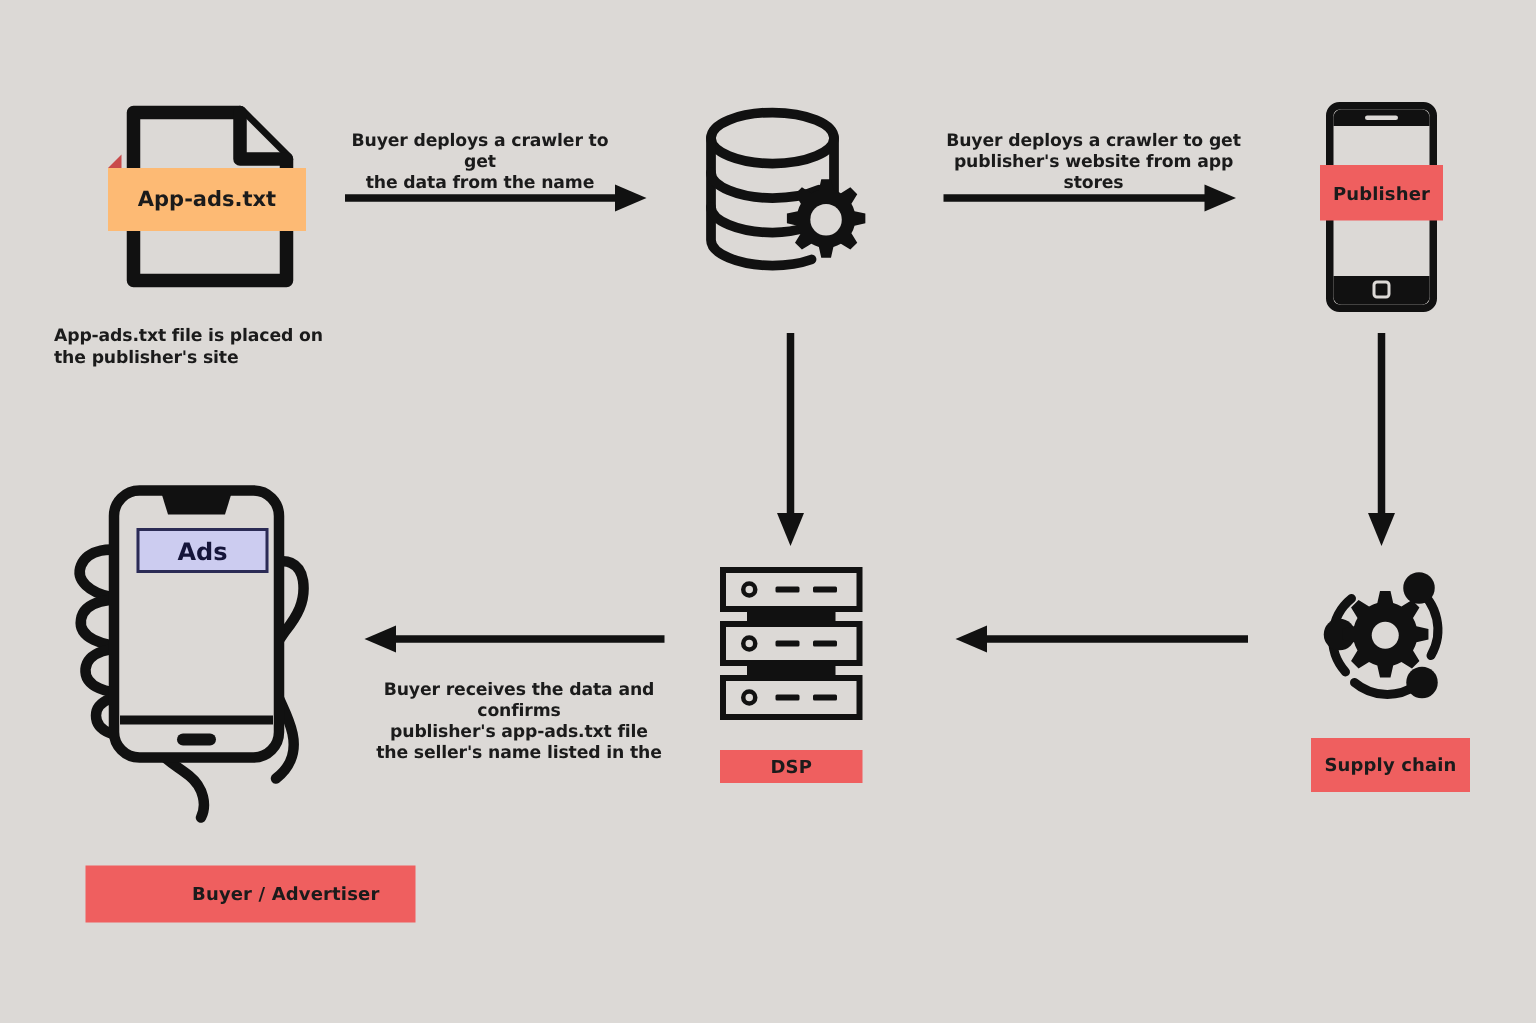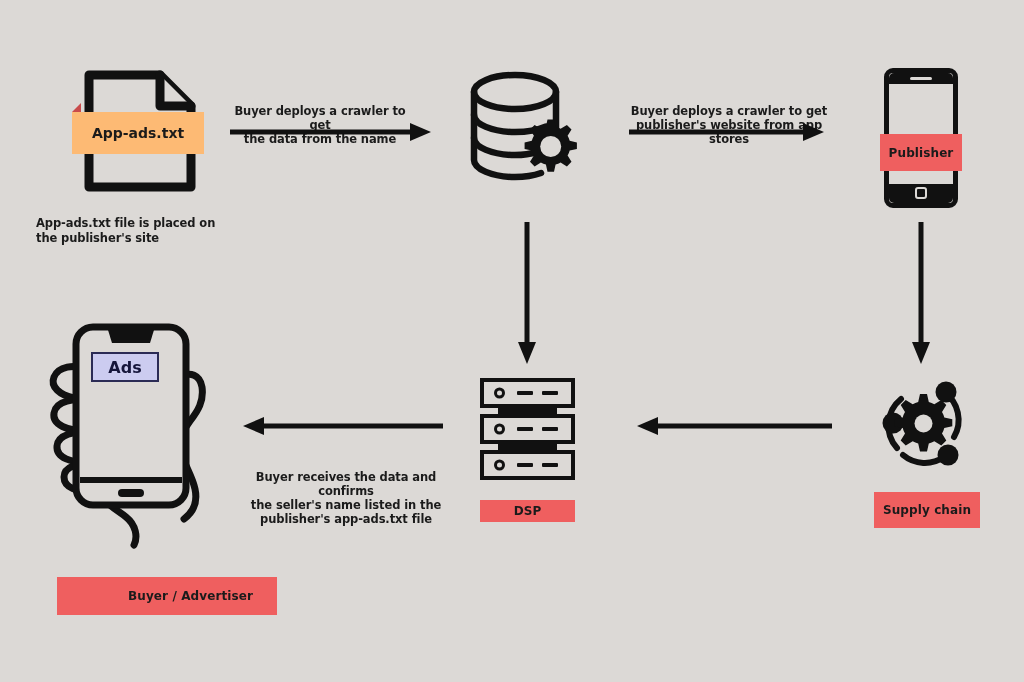--- a/index.html
+++ b/index.html
@@ -33,21 +33,20 @@
     font-family: "DejaVu Sans", sans-serif;
   }
   .arrow-label {
     position: absolute;
     text-align: center;
     font-weight: bold;
     color: #1b1b1b;
     font-size: 11.5px;
     line-height: 14px;
     letter-spacing: -0.1px;
-    margin-top: 18px;
   }
 
   
   .tag {
     position: absolute;
     background: #ef5f5f;
     color: #1b1b1b;
     font-weight: bold;
     font-size: 12px;
     display: flex;
@@ -128,21 +127,20 @@
     border: 2.5px solid #dcd9d6;
     box-sizing: border-box;
   }
   #publisher-tag {
     position: absolute;
     left: -4px;
     width: 82px;
     top: 42px;
     height: 37px;
     z-index: 4;
-    margin-top: 24px;
   }
 
   
   #hand-phone { left: 40px; top: 305px; width: 220px; height: 245px; }
 
   
   #server-dsp { left: 480px; top: 378px; width: 95px; height: 112px; }
   .rack {
     position: absolute;
     left: 0;
@@ -286,36 +284,36 @@
       <g>
         <rect x="36" y="22" width="110" height="178" rx="17" ry="17" fill="#dcd9d6" stroke="#111" stroke-width="7"></rect>
 
         <path d="M68 25 L114 25 L110 38 L72 38 Z" fill="#111"></path>
 
         <line x1="40" y1="175" x2="142" y2="175" stroke="#111" stroke-width="6"></line>
         <rect x="78" y="184" width="26" height="8" rx="4" fill="#111"></rect>
       </g>
     </svg>
     
-    <div style="position:absolute; left:51px; top:47px; width:68px; height:30px;
+    <div style="position:absolute; left:51px; top:47px; width:88px; height:30px;
                 background:#ccccf0; border:2px solid #2b2b55;
                 display:flex; align-items:center; justify-content:center;
                 font-weight:bold; font-size:16px; color:#15153a; box-sizing:border-box;">Ads</div>
   </div>
 
   <div class="tag" id="buyer-tag">Buyer / Advertiser</div>
 
   <svg class="arrow-svg" style="left:242px; top:413px;" width="203" height="26">
     <line x1="18" y1="13" x2="201" y2="13" stroke="#111" stroke-width="5"></line>
     <polygon points="22,4 1,13 22,22" fill="#111"></polygon>
   </svg>
   <div class="arrow-label" style="left:233px; top:452px; width:226px;">
     <div>Buyer receives the data and confirms</div>
+    <div>publisher's app-ads.txt file</div>
     <div>the seller's name listed in the</div>
-    <div>publisher's app-ads.txt file</div>
   </div>
 
   <div class="node" id="server-dsp">
     <div class="rack" style="top:0;">
       <div class="rack-led"></div>
       <div class="rack-dash" style="left:33px;"></div>
       <div class="rack-dash" style="left:58px;"></div>
     </div>
     <div class="rack-connector" style="top:30px;"></div>
     <div class="rack" style="top:36px;">

